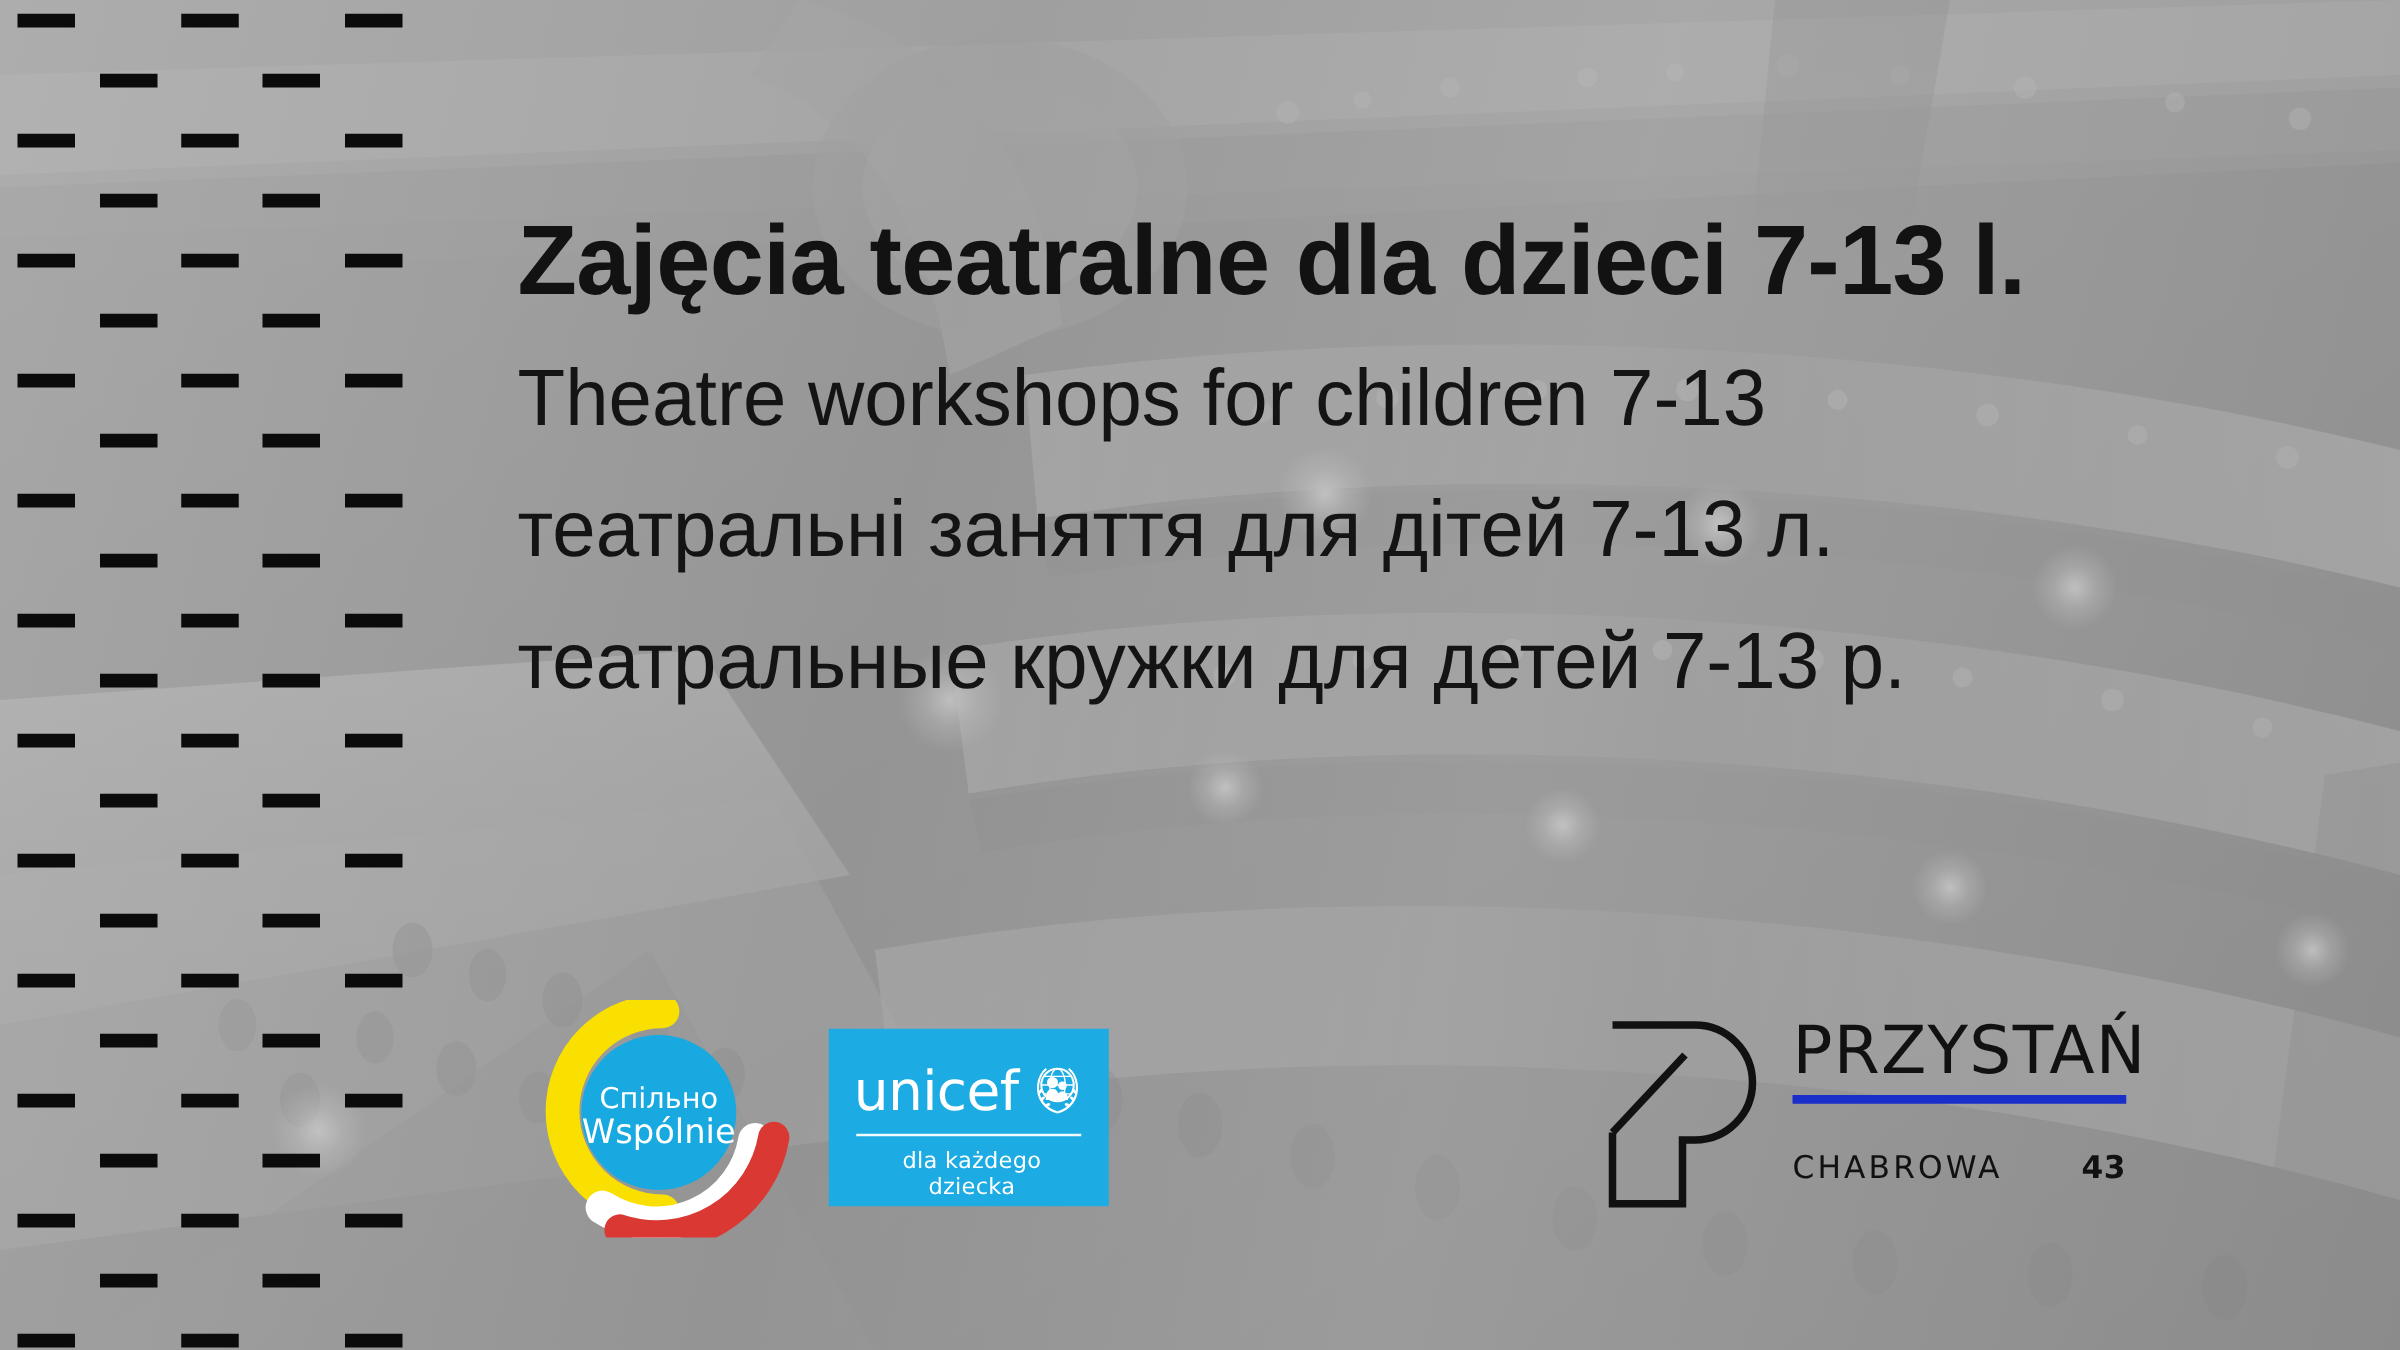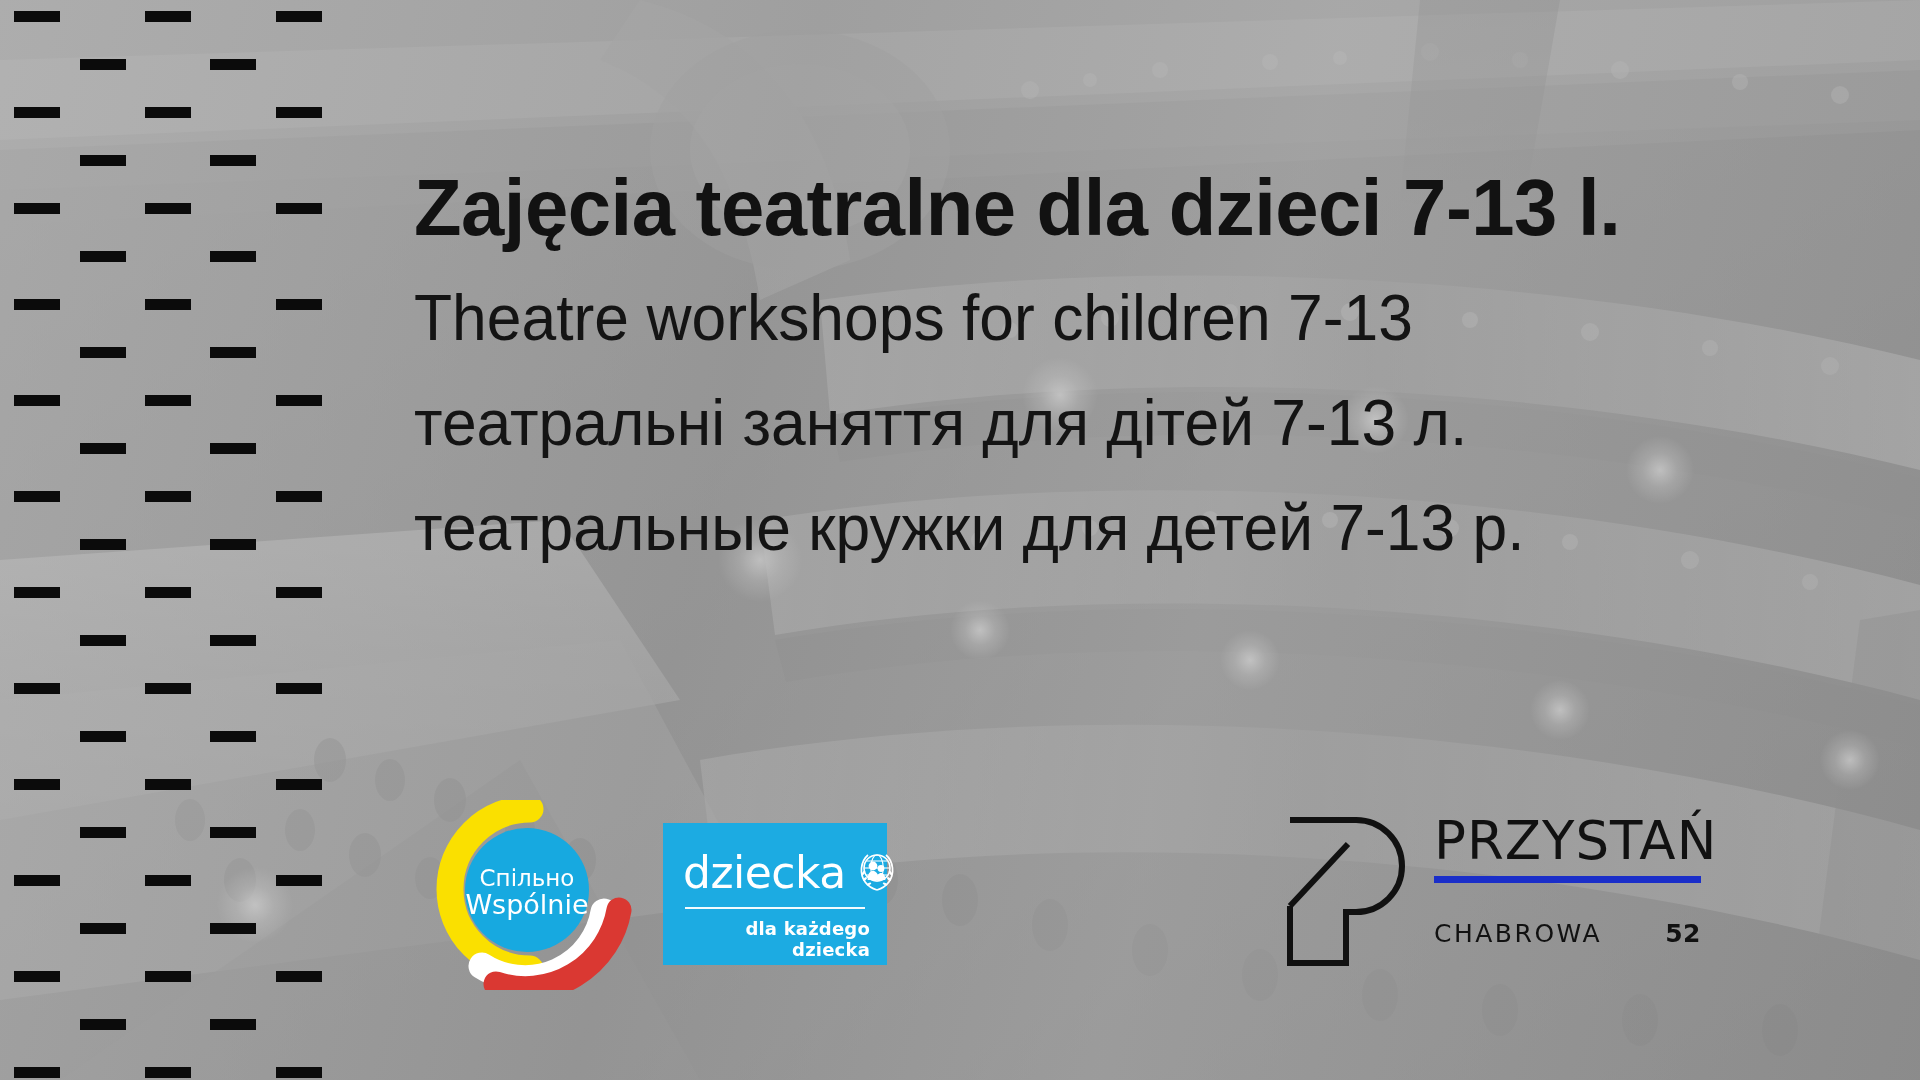--- a/index.html
+++ b/index.html
@@ -56,24 +56,23 @@
     position:absolute;left:659px;top:23px;width:224px;height:142px;
     background:#1CABE2;
   }
   .uni-row{position:absolute;left:20px;top:26px;display:flex;align-items:center;gap:9px;}
   .uni-word{
     color:#fff;font-size:44px;line-height:44px;letter-spacing:-0.5px;
     font-family:"DejaVu Sans","Liberation Sans",sans-serif;font-weight:400;
   }
   .uni-rule{position:absolute;left:22px;top:84px;width:180px;height:2px;background:#fff;opacity:.95;}
   .uni-tag{
-    position:absolute;left:22px;top:95px;width:185px;text-align:right;
+    position:absolute;left:22px;top:95px;width:185px;text-align:center;
     color:#fff;font-size:18px;letter-spacing:.2px;
     font-family:"DejaVu Sans","Liberation Sans",sans-serif;
-    font-weight:bold;
   }
 
   
   .logo-gdynia{position:absolute;left:900px;top:12px;width:230px;height:170px;}
   .gdynia-word{
     position:absolute;left:0;top:100px;width:230px;
     color:#1b1b5e;font-size:55px;font-weight:bold;font-style:italic;
     letter-spacing:-2px;line-height:55px;
     font-family:"DejaVu Sans","Liberation Sans",sans-serif;
     transform:scaleX(1.03);transform-origin:left center;
@@ -302,21 +301,21 @@
         <path d="M78,184 A95,95 0 0,0 201,110" fill="none" stroke="#DA3832" stroke-width="25" stroke-linecap="round"></path>
 
         <circle cx="109" cy="90" r="62" fill="#17A9E0"></circle>
         <text x="109" y="86" text-anchor="middle" fill="#ffffff" font-family="DejaVu Sans, Liberation Sans, sans-serif" font-size="23" id="sp1">Спільно</text>
         <text x="109" y="114" text-anchor="middle" fill="#ffffff" font-family="DejaVu Sans, Liberation Sans, sans-serif" font-size="27" id="sp2">Wspólnie</text>
       </svg>
     </div>
 
     <div class="logo-unicef">
       <div class="uni-row">
-        <span class="uni-word">dziecka</span>
+        <span class="uni-word">unicef</span>
         <span>
           <svg width="44" height="44" viewBox="0 0 44 44" aria-hidden="true">
             <circle cx="22" cy="19" r="13" fill="none" stroke="#fff" stroke-width="1.6"></circle>
             <ellipse cx="22" cy="19" rx="6.2" ry="13" fill="none" stroke="#fff" stroke-width="1.1"></ellipse>
             <line x1="9" y1="19" x2="35" y2="19" stroke="#fff" stroke-width="1.1"></line>
             <line x1="11.5" y1="12" x2="32.5" y2="12" stroke="#fff" stroke-width="1"></line>
             <line x1="11.5" y1="26" x2="32.5" y2="26" stroke="#fff" stroke-width="1"></line>
 
             <circle cx="18" cy="17" r="4.4" fill="#fff"></circle>
             <path d="M12.6,31 C12.6,24.5 15,22 18,22 C21,22 23.4,24.5 23.4,31 Z" fill="#fff"></path>
@@ -348,19 +347,19 @@
             <path d="M6,6 L72,6 A46,46 0 0,1 72,98 L62,98 L62,149 L6,149 L6,92"></path>
             <path d="M6,92 L64,30"></path>
           </g>
         </svg>
       </span>
       <div class="pz-text">
         <div class="pz-title">PRZYSTAŃ</div>
         <div class="pz-rule"></div>
         <div class="pz-bottom">
           <span class="pz-sub">CHABROWA</span>
-          <span class="pz-num">52</span>
+          <span class="pz-num">43</span>
         </div>
       </div>
     </div>
 
   </div>
 </div>
 
 </body></html>

